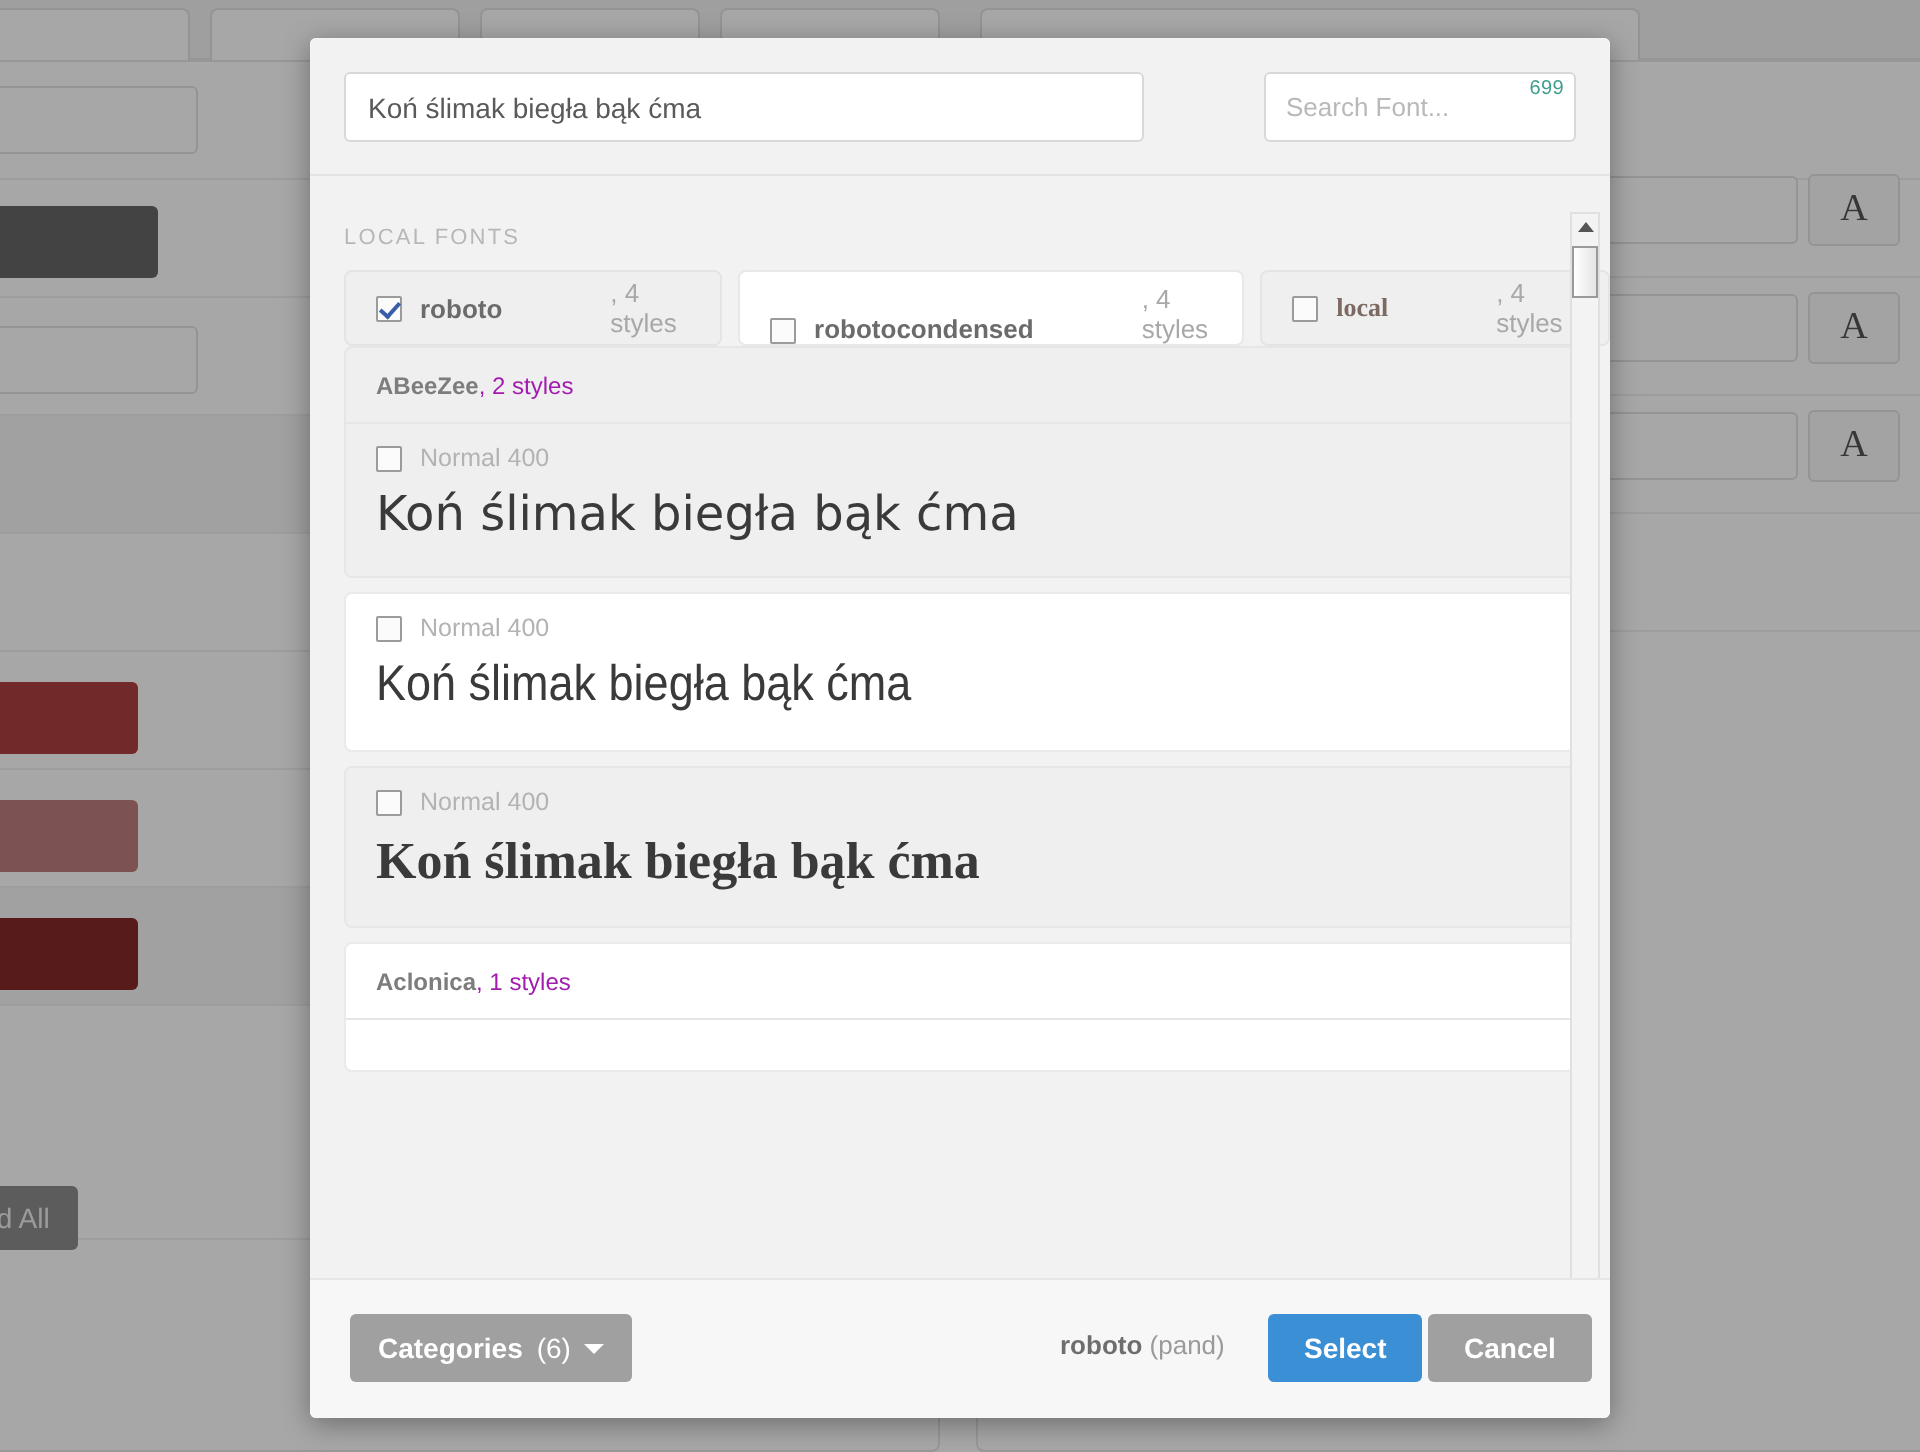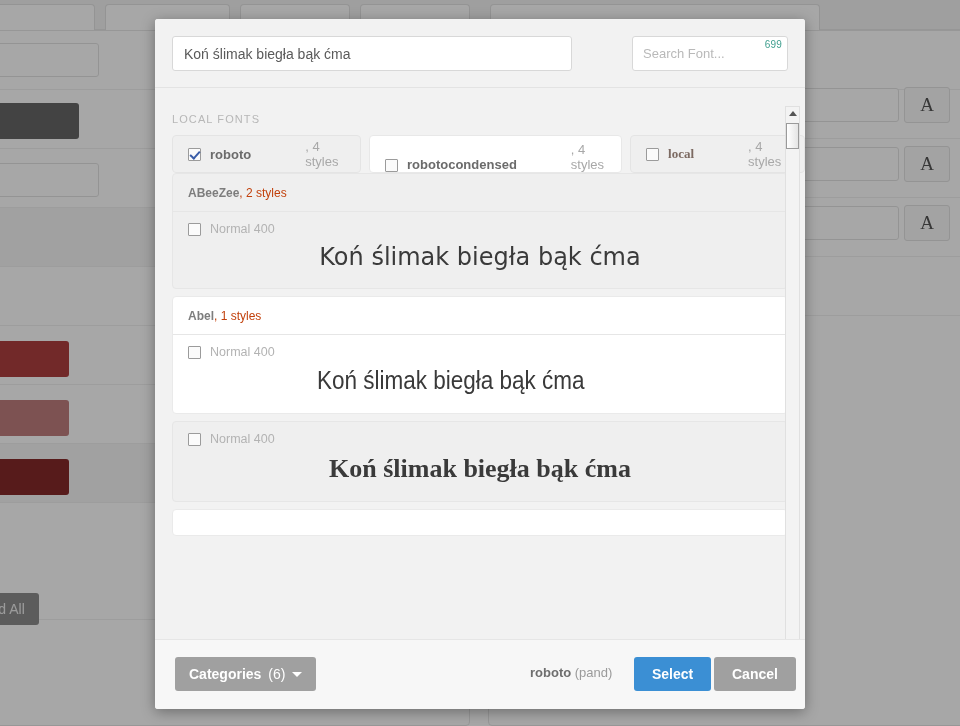--- a/index.html
+++ b/index.html
@@ -163,22 +163,22 @@
     background: #efefef;
     overflow: hidden;
   }
   .font-card.active { background: #ffffff; border-color: #eaeaea; }
   .fc-head {
     padding: 12px 15px 11px 15px;
     border-bottom: 1px solid #e6e6e6;
     font-size: 12px;
   }
   .fc-name { font-weight: bold; color: #7d7d7d; }
-  .fc-meta { color: #c2410c; text-align: right; }
-  .fc-body { padding: 10px 15px 15px 15px; text-align: center; }
+  .fc-meta { color: #a21caf; text-align: right; }
+  .fc-body { padding: 10px 15px 15px 15px; }
   .fc-style-line {
     display: flex; align-items: center; gap: 9px; margin-bottom: 5px;
   }
   .fc-style-label { font-size: 12.5px; color: #b3b3b3; }
   .fc-preview {
     font-size: 25px; color: #3a3a3a; line-height: 1.35;
     white-space: nowrap;
   }
   .pv-abeezee { font-family: "DejaVu Sans", sans-serif; font-size: 24px; }
   .pv-abel { font-family: "Liberation Sans Narrow", "Liberation Sans", sans-serif;
@@ -349,43 +349,43 @@
       <div class="fc-body">
         <div class="fc-style-line">
           <span class="cb"></span>
           <span class="fc-style-label">Normal 400</span>
         </div>
         <div class="fc-preview pv-abeezee">Koń ślimak biegła bąk ćma</div>
       </div>
     </div>
 
     <div class="font-card active">
-      <div class="fc-head">
-        <span class="fc-name">Abel</span><span class="fc-meta">, 1 styles</span>
-      </div>
       <div class="fc-body">
         <div class="fc-style-line">
           <span class="cb"></span>
           <span class="fc-style-label">Normal 400</span>
         </div>
         <div class="fc-preview pv-abel">Koń ślimak biegła bąk ćma</div>
       </div>
     </div>
 
     <div class="font-card">
       <div class="fc-body">
         <div class="fc-style-line">
           <span class="cb"></span>
           <span class="fc-style-label">Normal 400</span>
         </div>
         <div class="fc-preview pv-abril">Koń ślimak biegła bąk ćma</div>
       </div>
     </div>
 
     <div class="font-card active">
+      <div class="fc-head">
+        <span class="fc-name">Aclonica</span><span class="fc-meta">, 1 styles</span>
+      </div>
       <div class="fc-body">
         <div class="fc-preview"></div>
       </div>
     </div>
   </div>
 
   <div class="scrollbar">
     <div class="sb-arrow up">
         <i></i>
       </div>

